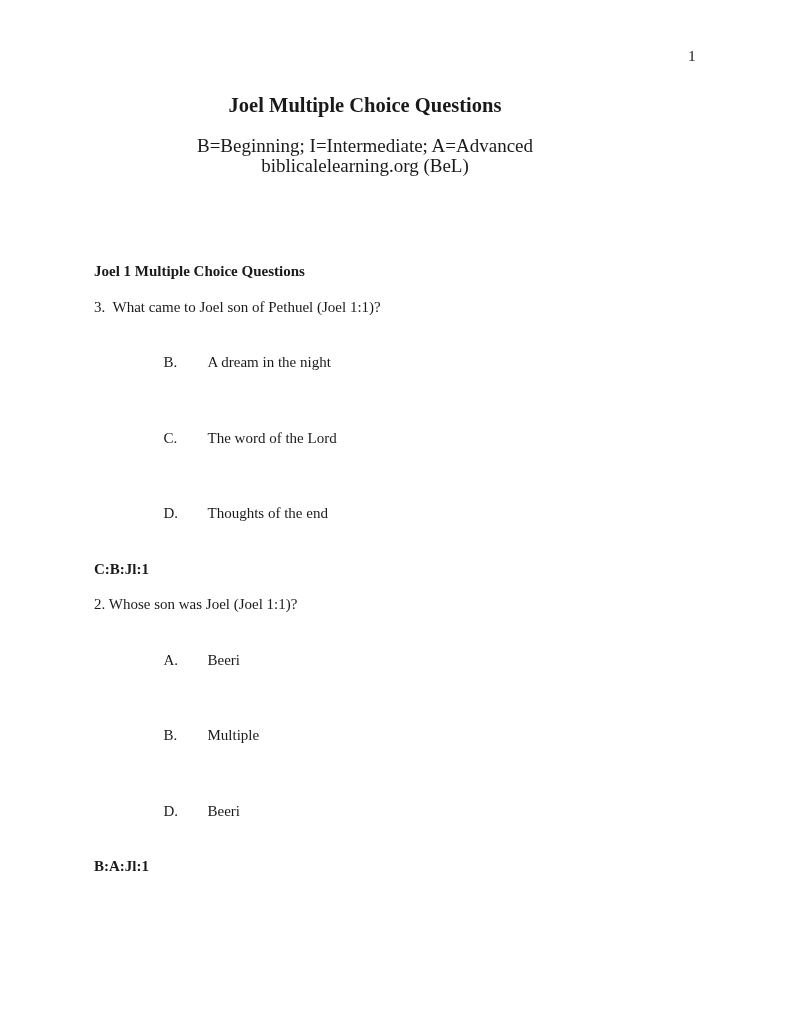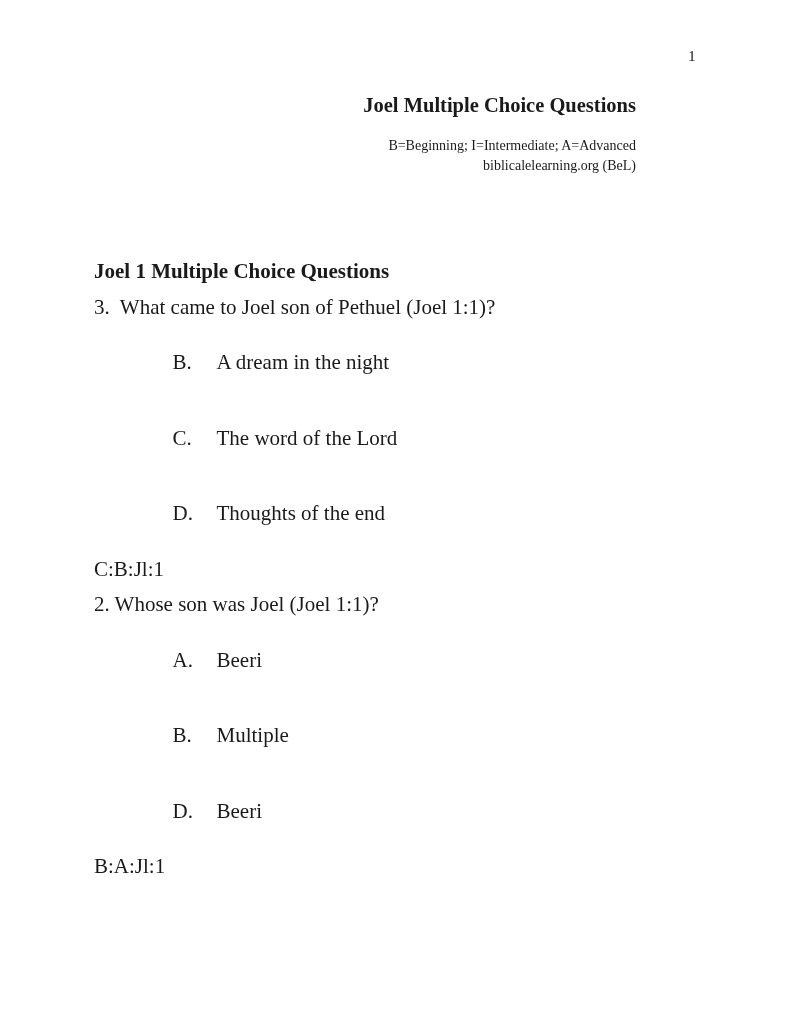--- a/index.html
+++ b/index.html
@@ -25,49 +25,49 @@
     top: 46px;
     left: 688px;
     font-size: 15.5px;
     line-height: 20px;
   }
   .doc-header {
     position: absolute;
     top: 92px;
     left: 94px;
     width: 542px;
-    text-align: right;
+    text-align: center;
   }
   .doc-title {
     font-size: 20.5px;
     font-weight: bold;
     line-height: 27px;
     margin: 0 0 17px 0;
   }
   .subtitle-line {
-    font-size: 14px;
+    font-size: 19px;
     line-height: 20px;
   }
   .doc-body {
     position: absolute;
     top: 261px;
     left: 94px;
     width: 660px;
   }
   .doc-line {
-    font-size: 21px;
+    font-size: 15px;
     line-height: 20px;
     margin: 0 0 15.5px 0;
     white-space: pre;
   }
   .section-heading {
     font-weight: bold;
   }
   .answer-key {
-    font-weight: normal;
+    font-weight: bold;
   }
   .opt-letter {
     display: inline-block;
     margin-left: 47px;
     width: 44px;
   }
 </style>
 </head>
 <body>
 

